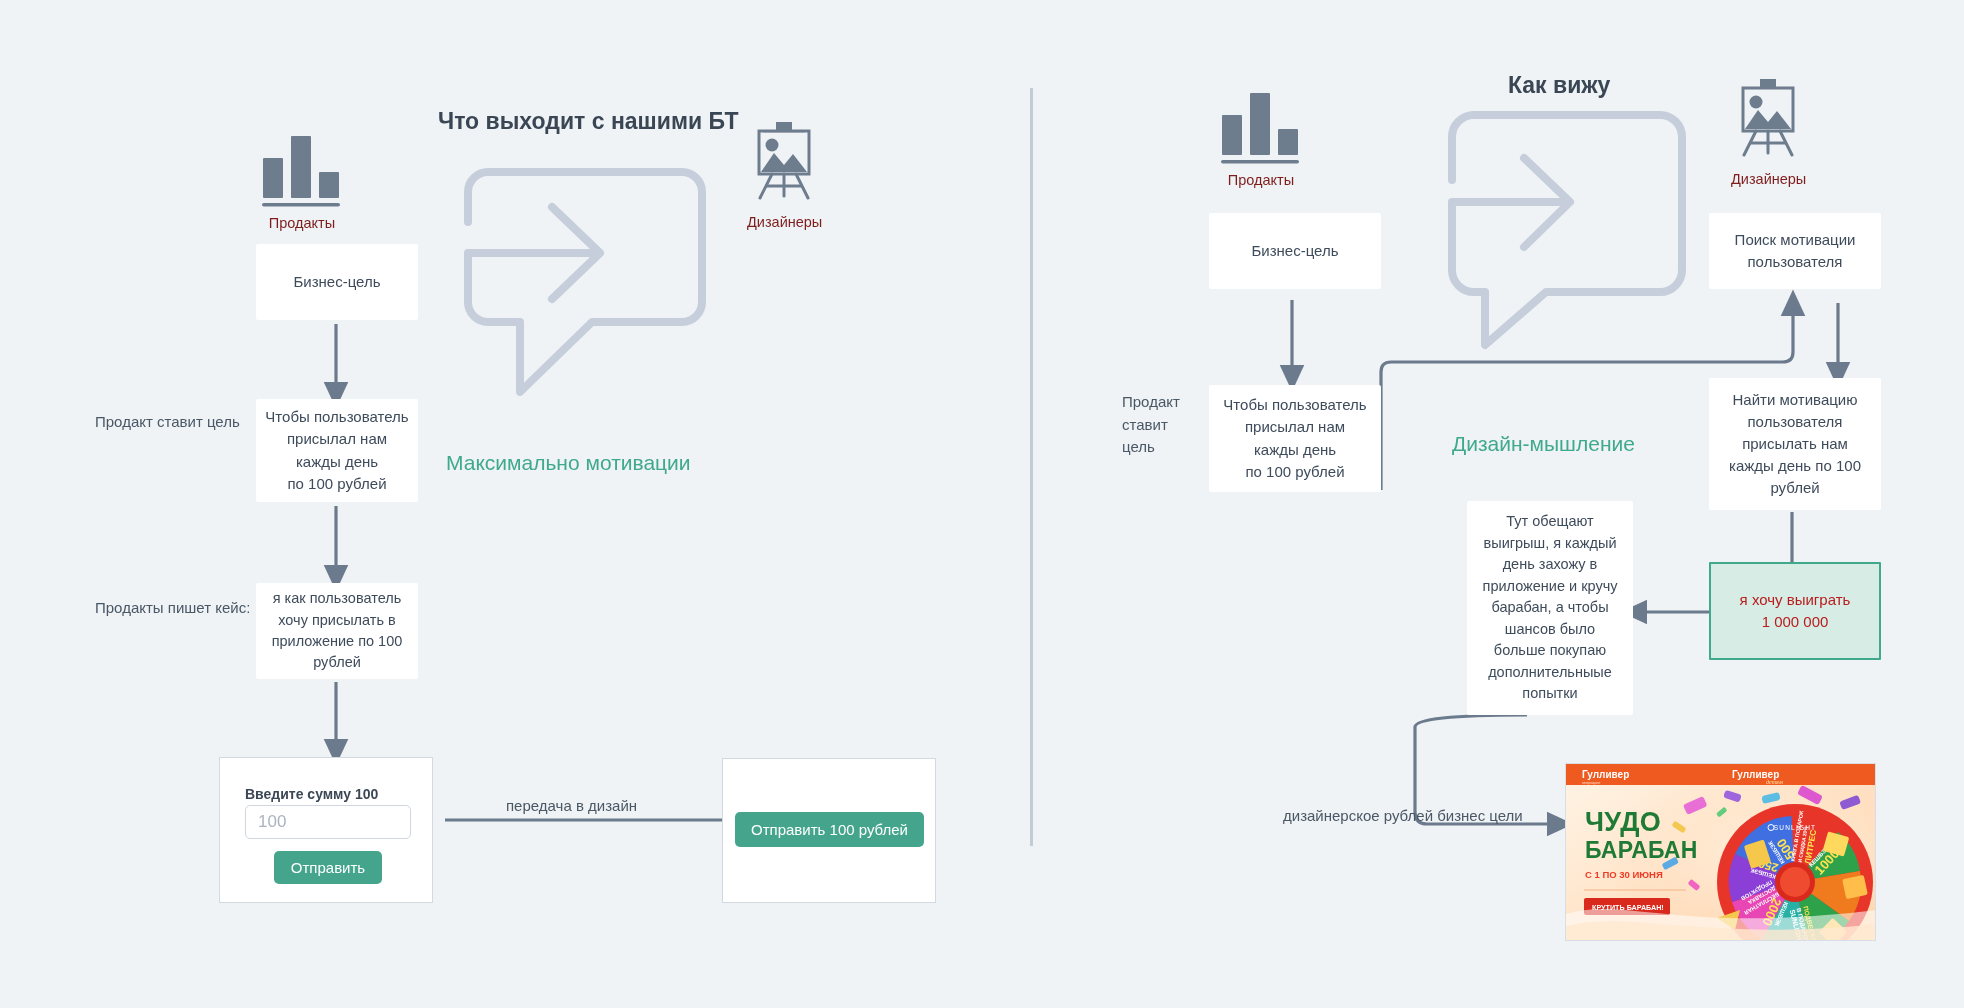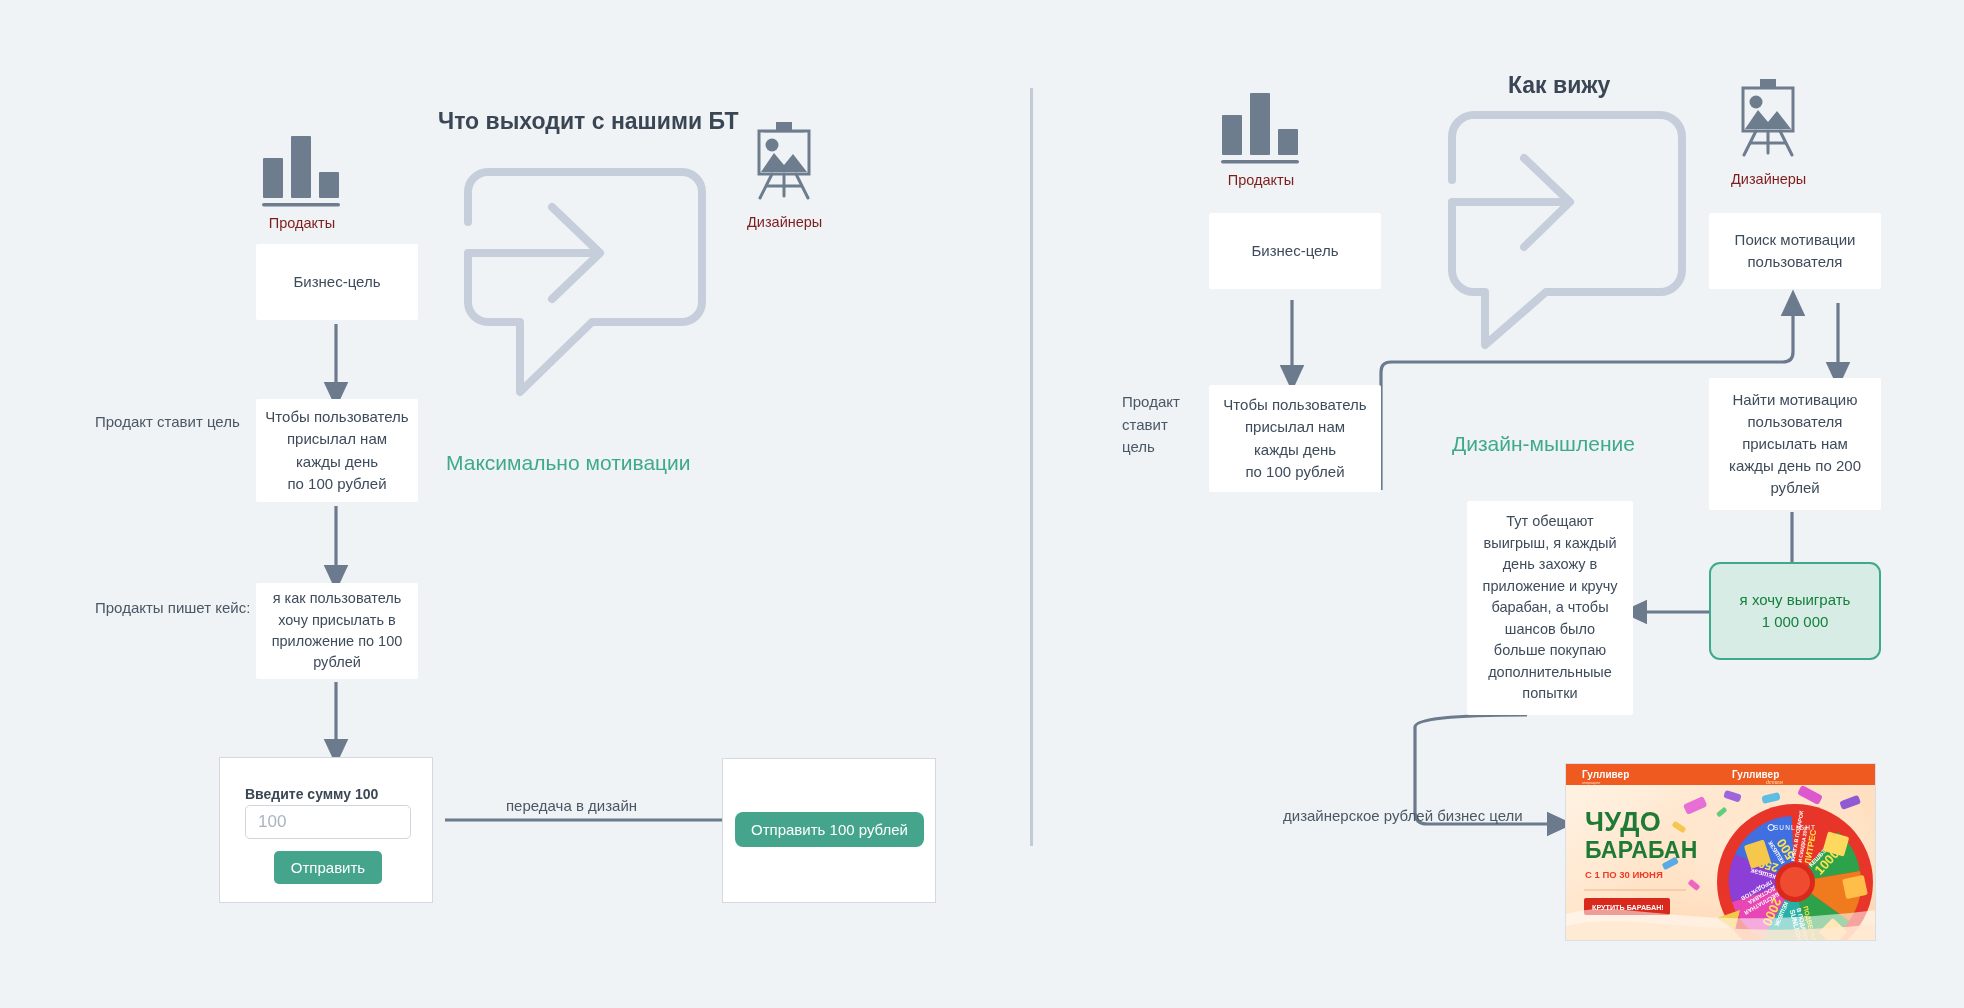--- a/index.html
+++ b/index.html
@@ -20,22 +20,22 @@
     align-items: center;
     justify-content: center;
     text-align: center;
     line-height: 1.48;
     white-space: pre-line;
     border-radius: 2px;
   }
   .card.teal {
     background: #d6ece4;
     border: 2px solid #3fa98c;
-    border-radius: 11px;
-    color: #15803d;
+    border-radius: 1px;
+    color: #b91c1c;
   }
 
   
   .label {
     position: absolute;
     color: #4a5765;
     line-height: 1.5;
     white-space: pre-line;
   }
 
@@ -220,21 +220,21 @@
 
   <div class="panel" style="left:219px; top:757px; width:214px; height:146px;"></div>
   <div class="field-label" style="left:245px; top:786px;">Введите сумму 100</div>
   <div class="text-input" style="left:245px; top:805px; width:166px; height:34px;">100</div>
   <div class="btn" style="left:274px; top:851px; width:108px; height:33px;">Отправить</div>
 
   <div class="label" style="left:506px; top:795px; font-size:15px;">передача в дизайн</div>
 
 
   <div class="panel" style="left:722px; top:758px; width:214px; height:145px;"></div>
-  <div class="btn" style="left:735px; top:812px; width:189px; height:35px; font-size:15px;border-radius:8px;">Отправить 100 рублей</div>
+  <div class="btn" style="left:735px; top:812px; width:189px; height:35px; font-size:15px;">Отправить 100 рублей</div>
 
   <div class="section-title" style="left:1508px; top:72px;">Как вижу</div>
 
   <div class="icon-caption" style="left:1222px; top:172px; width:78px;">Продакты</div>
   <div class="icon-caption" style="left:1731px; top:171px; width:74px;">Дизайнеры</div>
 
   <div class="card" style="left:1209px; top:213px; width:172px; height:76px; font-size:15px;">Бизнес-цель</div>
 
   <div class="label" style="left:1122px; top:391px; font-size:15px;">Продакт
 ставит
@@ -244,21 +244,21 @@
 присылал нам
 кажды день
 по 100 рублей</div>
 
   <div class="card" style="left:1709px; top:213px; width:172px; height:76px; font-size:15px;">Поиск мотивации
 пользователя</div>
 
   <div class="card" style="left:1709px; top:378px; width:172px; height:132px; font-size:15px;">Найти мотивацию
 пользователя
 присылать нам
-кажды день по 200
+кажды день по 100
 рублей</div>
 
   <div class="card teal" style="left:1709px; top:562px; width:172px; height:98px; font-size:15px;">я хочу выиграть
 1 000 000</div>
 
   <div class="card" style="left:1467px; top:501px; width:166px; height:214px; font-size:14.5px;">Тут обещают
 выигрыш, я каждый
 день захожу в
 приложение и кручу
 барабан, а чтобы

